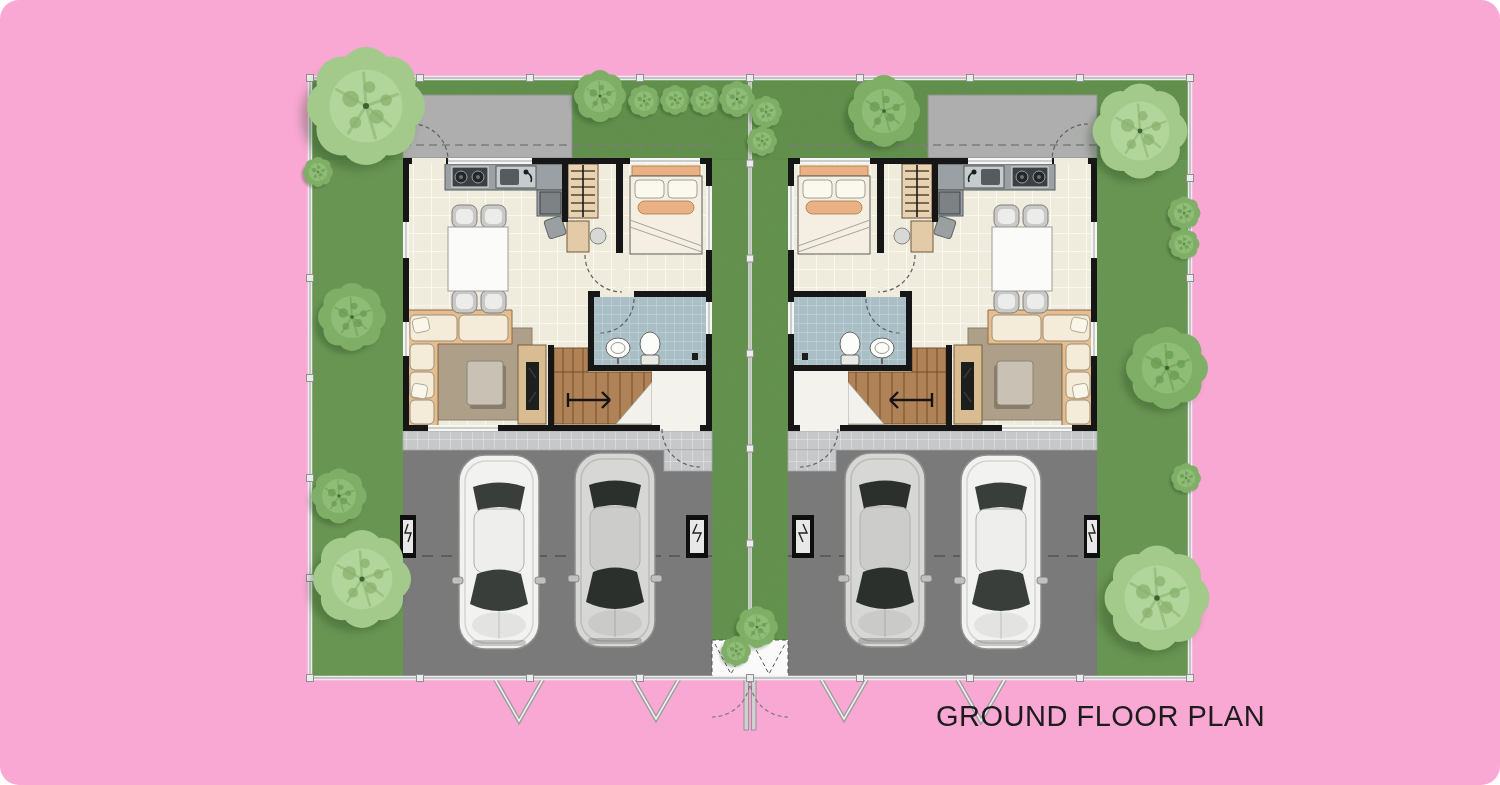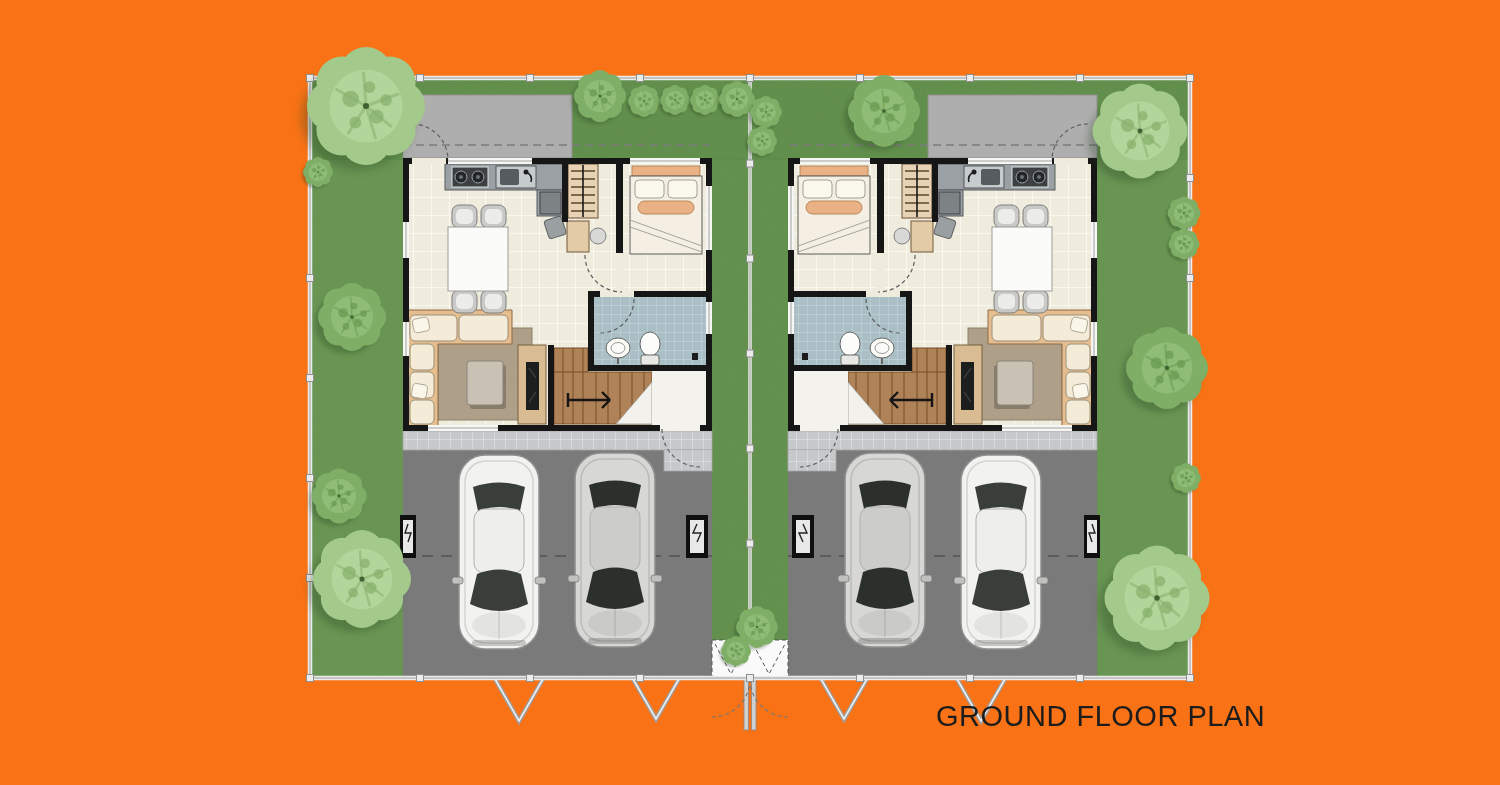--- a/index.html
+++ b/index.html
@@ -1,17 +1,17 @@
 <!DOCTYPE html>
 <html style="--ink: #1c1c1c; --grass: #679550; --grass-dark: #55863f; --tree-mid: #7fae66; --tree-core: #8fbc77; --tree-dark: #689a50; --tree-light: #a3c98b; --tree-light-core: #b2d59b; --tree-light-dark: #86b06b; --service: #aeaeae; --drive: #7b7b7b; --terrace: #c6c8ca; --floor: #efecdd; --floor-line: #fdfcf6; --wall: #161616; --bath: #a9bfc5; --bath-line: #c9dade; --stair: #b08257; --stair-line: #744f2c; --wood: #d9bc92; --frame: #e5bd8e; --cushion: #f4ecd9; --rug: #b3a38c; --counter: #9aa0a4; --counter-dark: #3c4043; --bed-accent: #e9b184; --fence: #ededed; --fence-dark: #9b9b9b; --car-white: #f2f2f0; --car-silver: #d7d8d6; --car-glass: #2f332f;"><head>
 <meta charset="utf-8">
 <style>
   html,body{margin:0;padding:0;background:#fff;}
-  #stage{position:relative;width:1500px;height:785px;background:#f97316;overflow:hidden;
-         font-family:"Liberation Sans",sans-serif;}
+  #stage{position:relative;width:1500px;height:785px;background:#f9a8d4;overflow:hidden;
+         font-family:"Liberation Sans",sans-serif;border-radius:19px;}
   .title{position:absolute;left:936px;top:700px;font-size:29px;letter-spacing:.5px;
          color:var(--ink,#1c1c1c);font-weight:400;white-space:nowrap;}
   
   .grass{fill:var(--grass,#679550)}
   .hedge{fill:var(--grass-dark,#55863f)}
   .service{fill:var(--service,#aeaeae)}
   .drive{fill:var(--drive,#7b7b7b)}
   .wall{fill:var(--wall,#161616)}
   .stair{fill:var(--stair,#b08257)}
   .rug{fill:var(--rug,#b3a38c)}

